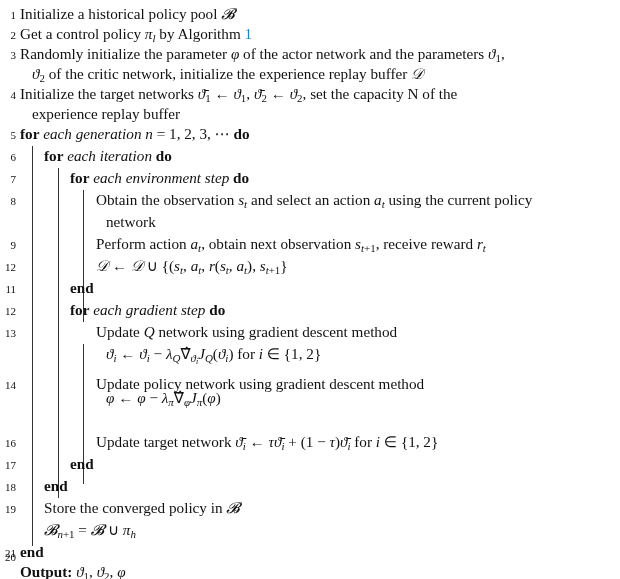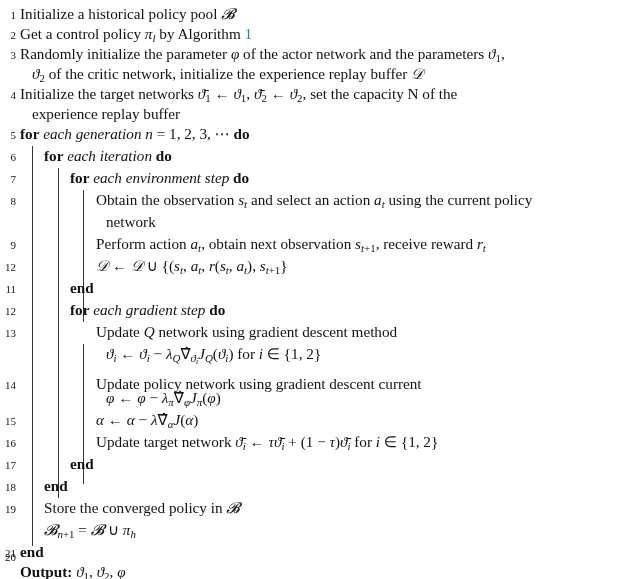--- a/index.html
+++ b/index.html
@@ -87,29 +87,25 @@
     <div class="line" style="top: 322px; width: 620px;">
       <span class="ln" style="top: 1px;">13</span>
       <span class="txt" style="left: 96px;">Update <i>Q</i> network using gradient descent method</span>
     </div>
     <div class="line" style="top: 344px; width: 498px;">
       <span class="ln" style="top: 1px;"></span>
       <span class="txt" style="left: 106px;"><i>ϑ<sub>i</sub></i> ← <i>ϑ<sub>i</sub></i> − <i>λ<sub>Q</sub></i>∇̂<sub><i>ϑ<sub>i</sub></i></sub><i>J<sub>Q</sub></i>(<i>ϑ<sub>i</sub></i>) for <i>i</i> ∈ {1, 2}</span>
     </div>
     <div class="line" style="top: 366px; width: 620px; margin-top: 8px;">
       <span class="ln" style="top: 1px;">14</span>
-      <span class="txt" style="left: 96px;">Update policy network using gradient descent current</span>
+      <span class="txt" style="left: 96px;">Update policy network using gradient descent method</span>
     </div>
     <div class="line" style="top: 388px; width: 620px;">
       <span class="ln" style="top: 1px;"></span>
       <span class="txt" style="left: 106px;"><i>φ</i> ← <i>φ</i> − <i>λ<sub>π</sub></i>∇̂<sub><i>φ</i></sub><i>J<sub>π</sub></i>(<i>φ</i>)</span>
-    </div>
-    <div class="line" style="top: 410px; width: 620px;">
-      <span class="ln" style="top: 1px;">15</span>
-      <span class="txt" style="left: 96px;"><i>α</i> ← <i>α</i> − <i>λ</i>∇̂<sub><i>α</i></sub><i>J</i>(<i>α</i>)</span>
     </div>
     <div class="line" style="top: 432px; width: 620px;">
       <span class="ln" style="top: 1px;">16</span>
       <span class="txt" style="left: 96px;">Update target network <i>ϑ̄<sub>i</sub></i> ← <i>τϑ̄<sub>i</sub></i> + (1 − <i>τ</i>)<i>ϑ̄<sub>i</sub></i> for <i>i</i> ∈ {1, 2}</span>
     </div>
     <div class="line" style="top: 454px; width: 620px;">
       <span class="ln" style="top: 1px;">17</span>
       <span class="txt" style="left: 70px;"><b>end</b></span>
     </div>
     <div class="line" style="top: 476px; width: 620px;">

